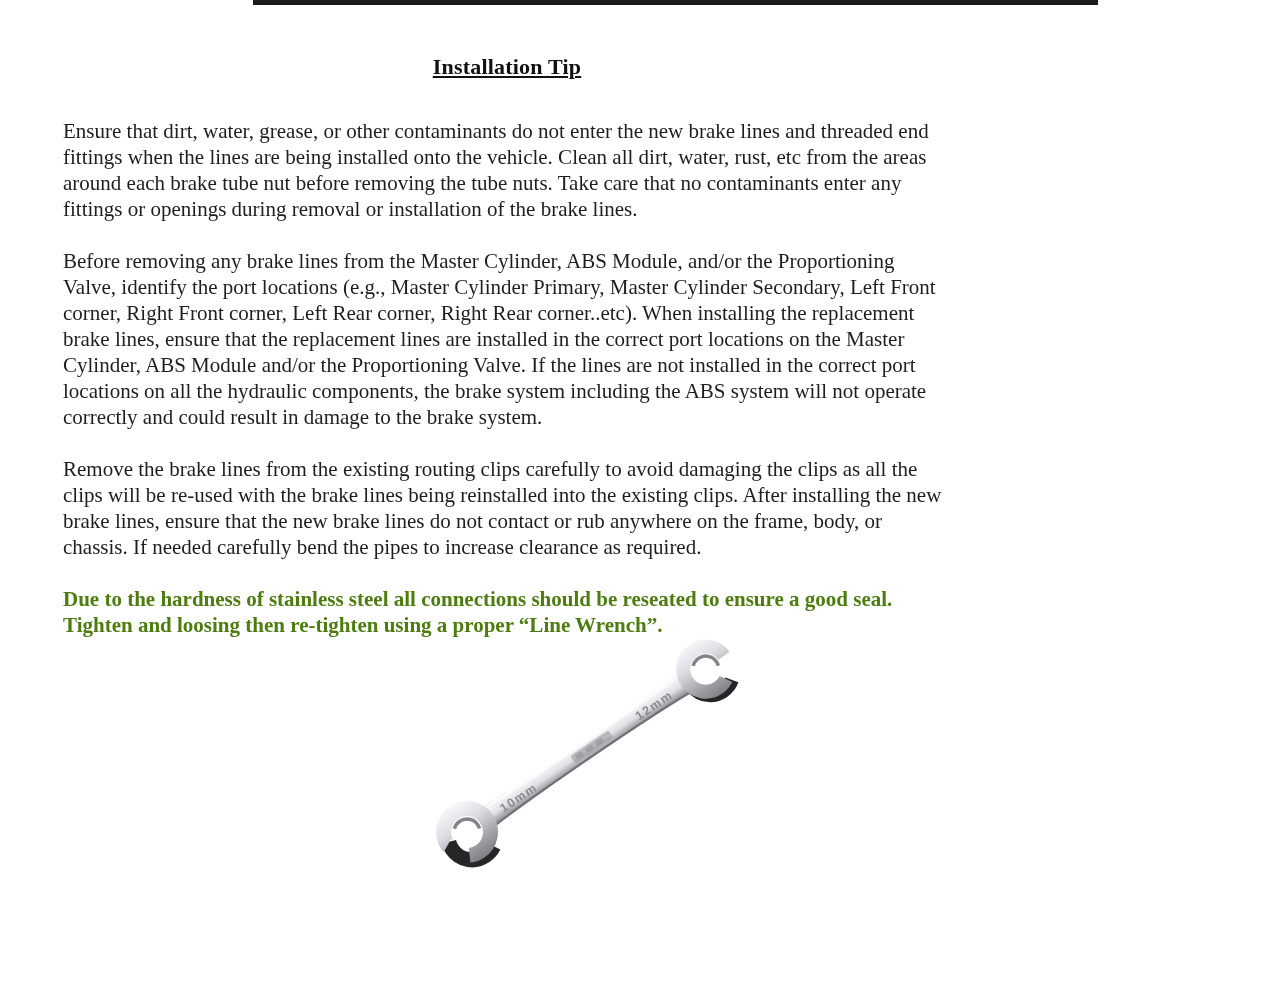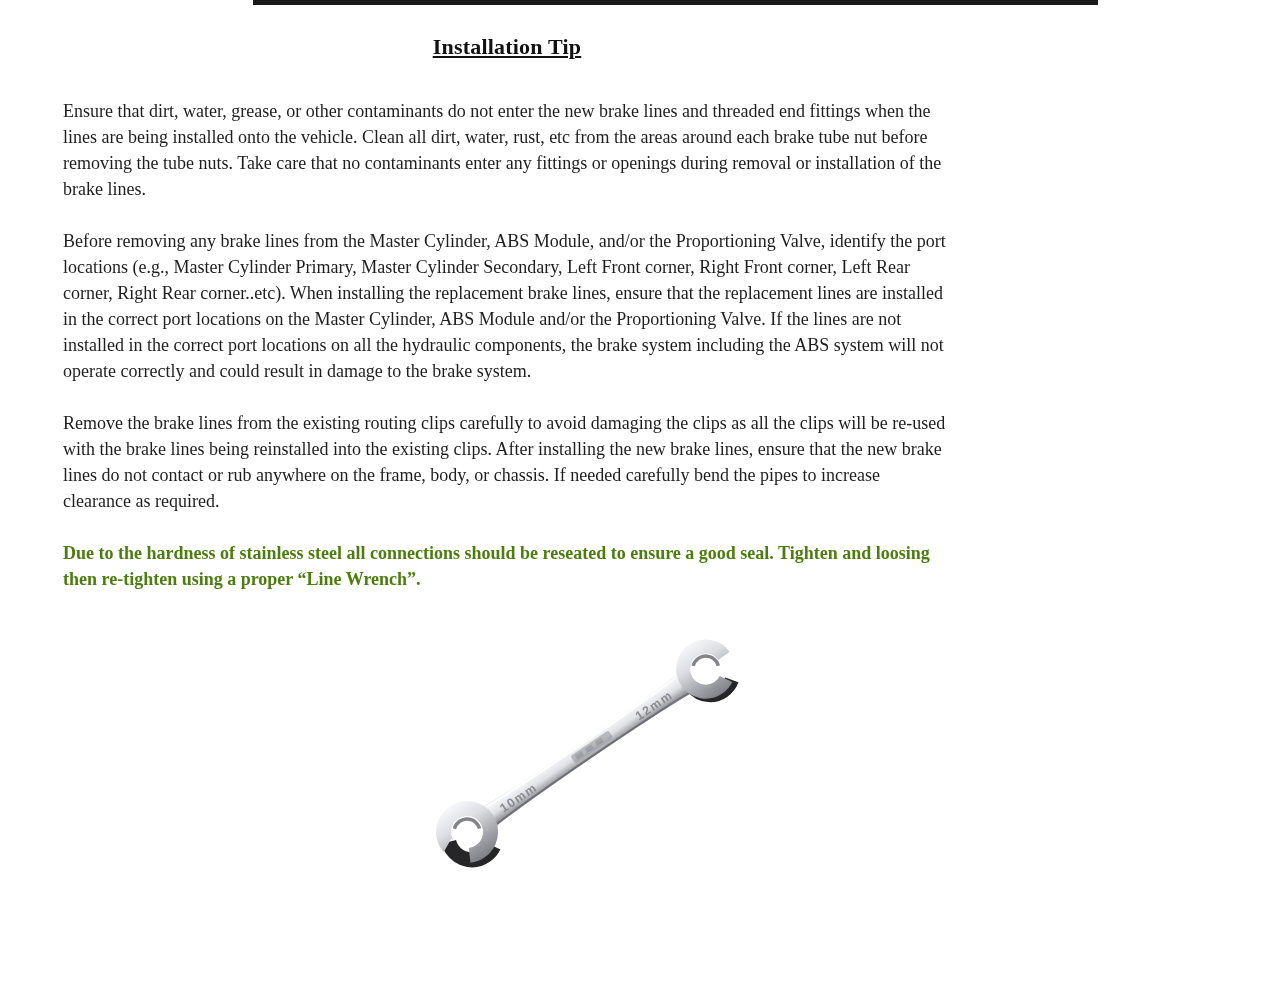--- a/index.html
+++ b/index.html
@@ -22,34 +22,34 @@
     width: 845px;
     height: 5px;
     background: #1a1a1a;
   }
   .page {
     position: absolute;
     left: 0;
     top: 0;
     width: 1012px;
     box-sizing: border-box;
-    padding: 26px 61px 0 63px;
+    padding: 46px 61px 0 63px;
   }
   h1.doc-title {
     margin: 8px 0 38px 0;
     text-align: center;
     font-size: 22px;
     font-weight: bold;
     text-decoration: underline;
     letter-spacing: 0.2px;
     color: #111111;
   }
   p.body-par {
     margin: 0 0 26px 0;
-    font-size: 18px;
+    font-size: 21px;
     line-height: 26px;
     text-align: left;
   }
   p.body-par.warning {
     font-weight: bold;
     color: #4d7c0f;
   }
   figure.wrench-figure {
     position: absolute;
     left: 425px;

